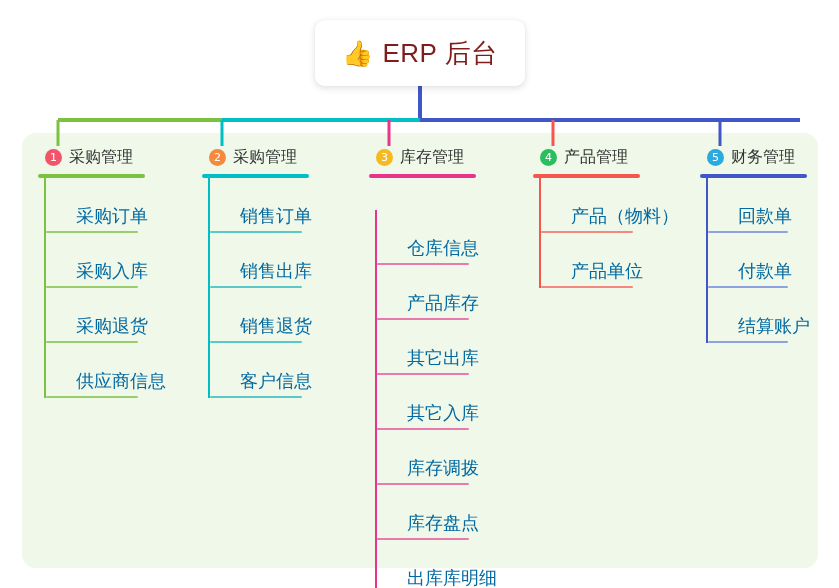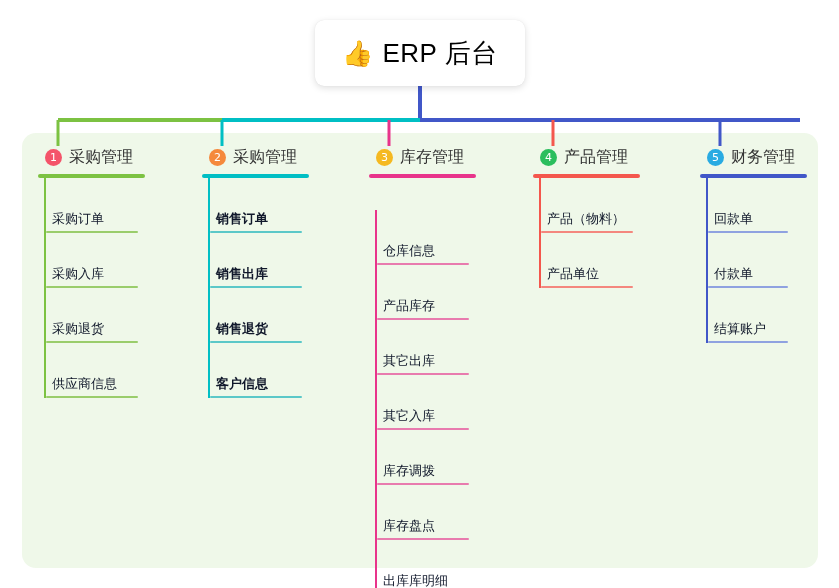--- a/index.html
+++ b/index.html
@@ -31,21 +31,21 @@
     justify-content: center;
     gap: 9px;
     box-sizing: border-box;
   }
   #root-card .thumb {
     font-size: 25px;
     line-height: 1;
   }
   #root-card .root-label {
     font-size: 26px;
-    color: #000000;
+    color: #7f1d1d;
     letter-spacing: 0.5px;
     white-space: nowrap;
   }
 
   
   #connectors {
     position: absolute;
     left: 0;
     top: 0;
     width: 839px;
@@ -106,23 +106,23 @@
     padding-top: 0;
   }
   .leaf {
     position: relative;
     height: 55px;
     box-sizing: border-box;
     display: flex;
     align-items: flex-end;
   }
   .leaf .leaf-label {
-    font-size: 13px;
-    color: #0f172a;
-    padding-left: 6px;
+    font-size: 18px;
+    color: #0369a1;
+    padding-left: 30px;
     padding-bottom: 5px;
     white-space: nowrap;
   }
   .leaf .leaf-rule {
     position: absolute;
     left: 0;
     bottom: 0;
     height: 2px;
     border-radius: 1px;
   }
@@ -174,21 +174,21 @@
           <div class="leaf-rule" style="background: rgb(154, 205, 107); width: 92px;"></div>
         </div>
       </div>
     </div>
     <div class="column" style="left: 202px;">
       <div class="col-header">
         <span class="badge" style="background: rgb(245, 137, 60);">2</span>
         <span class="col-title">采购管理</span>
       </div>
       <div class="head-rule" style="background: rgb(0, 191, 196); width: 107px;"></div>
-      <div class="leaves" style="border-left-color: rgb(0, 191, 196); font-weight: bold;">
+      <div class="leaves" style="border-left-color: rgb(0, 191, 196);">
         <div class="leaf">
           <span class="leaf-label">销售订单</span>
           <div class="leaf-rule" style="background: rgb(91, 200, 200); width: 92px;"></div>
         </div>
         <div class="leaf">
           <span class="leaf-label">销售出库</span>
           <div class="leaf-rule" style="background: rgb(91, 200, 200); width: 92px;"></div>
         </div>
         <div class="leaf">
           <span class="leaf-label">销售退货</span>

